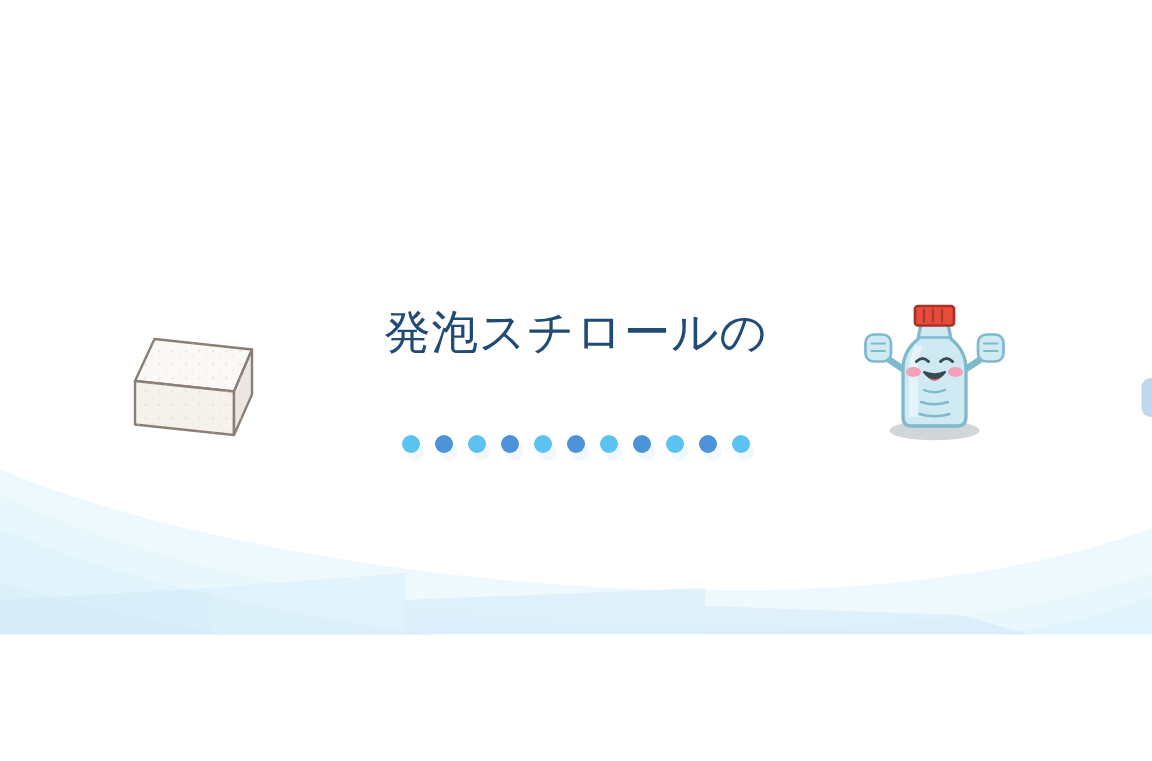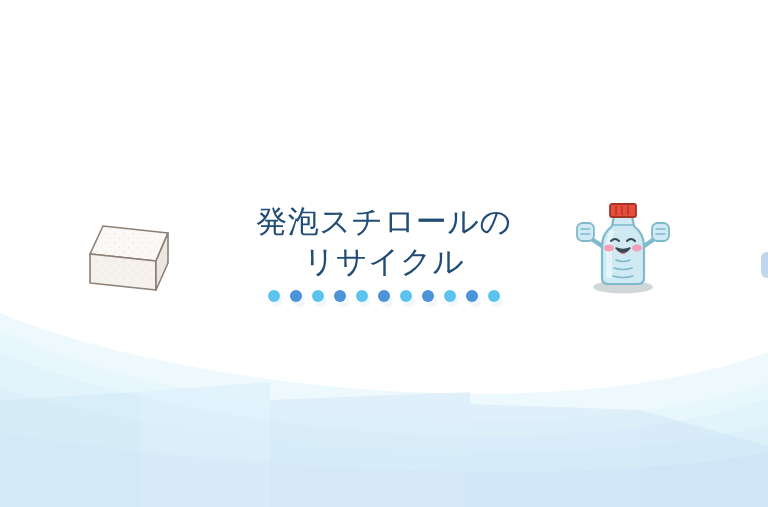--- a/index.html
+++ b/index.html
@@ -6,21 +6,21 @@
     margin: 0;
     padding: 0;
     background: #ffffff;
   }
   body {
     font-family: "Liberation Sans", sans-serif;
   }
   #slide {
     position: relative;
     width: 768px;
-    height: 507px;
+    height: 423px;
     overflow: hidden;
     background: #ffffff;
   }
 
   
   .waves {
     position: absolute;
     inset: 0;
     overflow: hidden;
     pointer-events: none;
@@ -159,21 +159,20 @@
       <path d="M22,40 L88,47 L88,76 L22,69 Z" fill="#f5f1ec" stroke="#8a7f75" stroke-width="1.6" stroke-linejoin="round"></path>
       <path d="M22,40 L88,47 L88,76 L22,69 Z" fill="url(#speck)" opacity="0.5"></path>
 
       <path d="M88,47 L100,19 L100,49 L88,76 Z" fill="#ece7e0" stroke="#8a7f75" stroke-width="1.6" stroke-linejoin="round"></path>
       <path d="M88,47 L100,19 L100,49 L88,76 Z" fill="url(#speck)" opacity="0.45"></path>
     </svg>
   </div>
 
   <div class="title-block">
     <div class="title-line" style="color: rgb(31, 75, 117);">発泡スチロールの</div>
-    <div class="title-line" style="color: rgb(31, 75, 117);">リサイクル</div>
   </div>
 
   <div class="dot-row" id="dot-row">
       <div class="dot-wrap">
         <div class="dot-shadow" style="background: rgb(207, 232, 250);"></div>
         <div class="dot-main" style="background: rgb(92, 195, 240);"></div>
       </div>
       <div class="dot-wrap">
         <div class="dot-shadow" style="background: rgb(207, 227, 247);"></div>
         <div class="dot-main" style="background: rgb(77, 147, 217);"></div>

